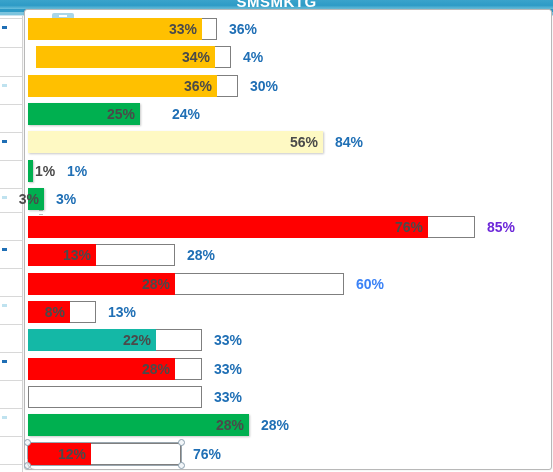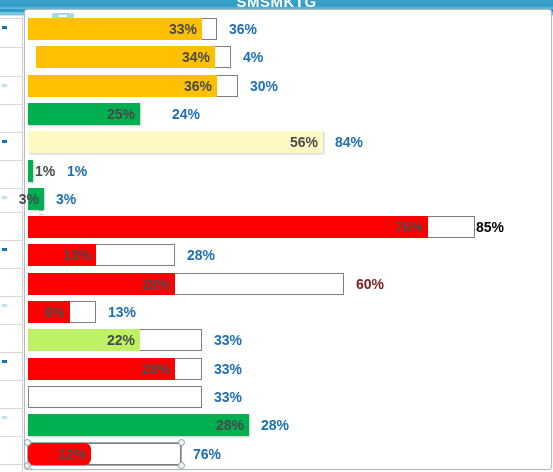--- a/index.html
+++ b/index.html
@@ -245,46 +245,46 @@
         <div class="fill shadow" style="width: 16px; background: rgb(0, 176, 80);">
           <div class="fill-label">3%</div>
         </div>
         <div class="target-label" style="color: rgb(31, 111, 181); left: 28px;">3%</div>
       </div>
       <div class="row" style="top: 206px; left: 3px; width: 520px;">
         <div class="track" style="width: 447px;"></div>
         <div class="fill" style="width: 400px; background: rgb(255, 0, 0);">
           <div class="fill-label">76%</div>
         </div>
-        <div class="target-label" style="color: #000000; left: 448px;">85%</div>
+        <div class="target-label" style="color: #6d28d9; left: 459px;">85%</div>
       </div>
       <div class="row" style="top: 234px; left: 3px; width: 520px;">
         <div class="track" style="width: 147px;"></div>
         <div class="fill" style="width: 68px; background: rgb(255, 0, 0);">
           <div class="fill-label">13%</div>
         </div>
         <div class="target-label" style="color: rgb(31, 111, 181); left: 159px;">28%</div>
       </div>
       <div class="row" style="top: 263px; left: 3px; width: 520px;">
         <div class="track" style="width: 316px;"></div>
         <div class="fill" style="width: 147px; background: rgb(255, 0, 0);">
           <div class="fill-label">28%</div>
         </div>
-        <div class="target-label" style="color: #7f1d1d; left: 328px;">60%</div>
+        <div class="target-label" style="color: #3b82f6; left: 328px;">60%</div>
       </div>
       <div class="row" style="top: 291px; left: 3px; width: 520px;">
         <div class="track" style="width: 68px;"></div>
         <div class="fill" style="width: 42px; background: rgb(255, 0, 0);">
           <div class="fill-label">8%</div>
         </div>
         <div class="target-label" style="color: rgb(31, 111, 181); left: 80px;">13%</div>
       </div>
       <div class="row" style="top: 319px; left: 3px; width: 520px;">
         <div class="track" style="width: 174px;"></div>
-        <div class="fill" style="width: 112px; background: #bef264;">
+        <div class="fill" style="width: 128px; background: #14b8a6;">
           <div class="fill-label">22%</div>
         </div>
         <div class="target-label" style="color: rgb(31, 111, 181); left: 186px;">33%</div>
       </div>
       <div class="row" style="top: 348px; left: 3px; width: 520px;">
         <div class="track" style="width: 174px;"></div>
         <div class="fill" style="width: 147px; background: rgb(255, 0, 0);">
           <div class="fill-label">28%</div>
         </div>
         <div class="target-label" style="color: rgb(31, 111, 181); left: 186px;">33%</div>
@@ -294,21 +294,21 @@
         <div class="target-label" style="color: rgb(31, 111, 181); left: 186px;">33%</div>
       </div>
       <div class="row" style="top: 404px; left: 3px; width: 520px;">
         <div class="fill shadow" style="width: 221px; background: rgb(0, 176, 80);">
           <div class="fill-label">28%</div>
         </div>
         <div class="target-label" style="color: rgb(31, 111, 181); left: 233px;">28%</div>
       </div>
       <div class="row" style="top: 433px; left: 3px; width: 520px;">
         <div class="track" style="width: 153px;"></div>
-        <div class="fill" style="width: 63px; background: rgb(255, 0, 0); border-radius: 6px;">
+        <div class="fill" style="width: 63px; background: rgb(255, 0, 0);">
           <div class="fill-label">12%</div>
         </div>
         <div class="target-label" style="color: rgb(31, 111, 181); left: 165px;">76%</div>
         <div class="sel-box" style="left: -1px; top: -1px; width: 155px; height: 24px;"></div>
         <div class="handle" style="left: -4px; top: -4px;"></div>
         <div class="handle" style="left: 150px; top: -4px;"></div>
         <div class="handle" style="left: -4px; top: 19px;"></div>
         <div class="handle" style="left: 150px; top: 19px;"></div>
       </div>
     </div>

